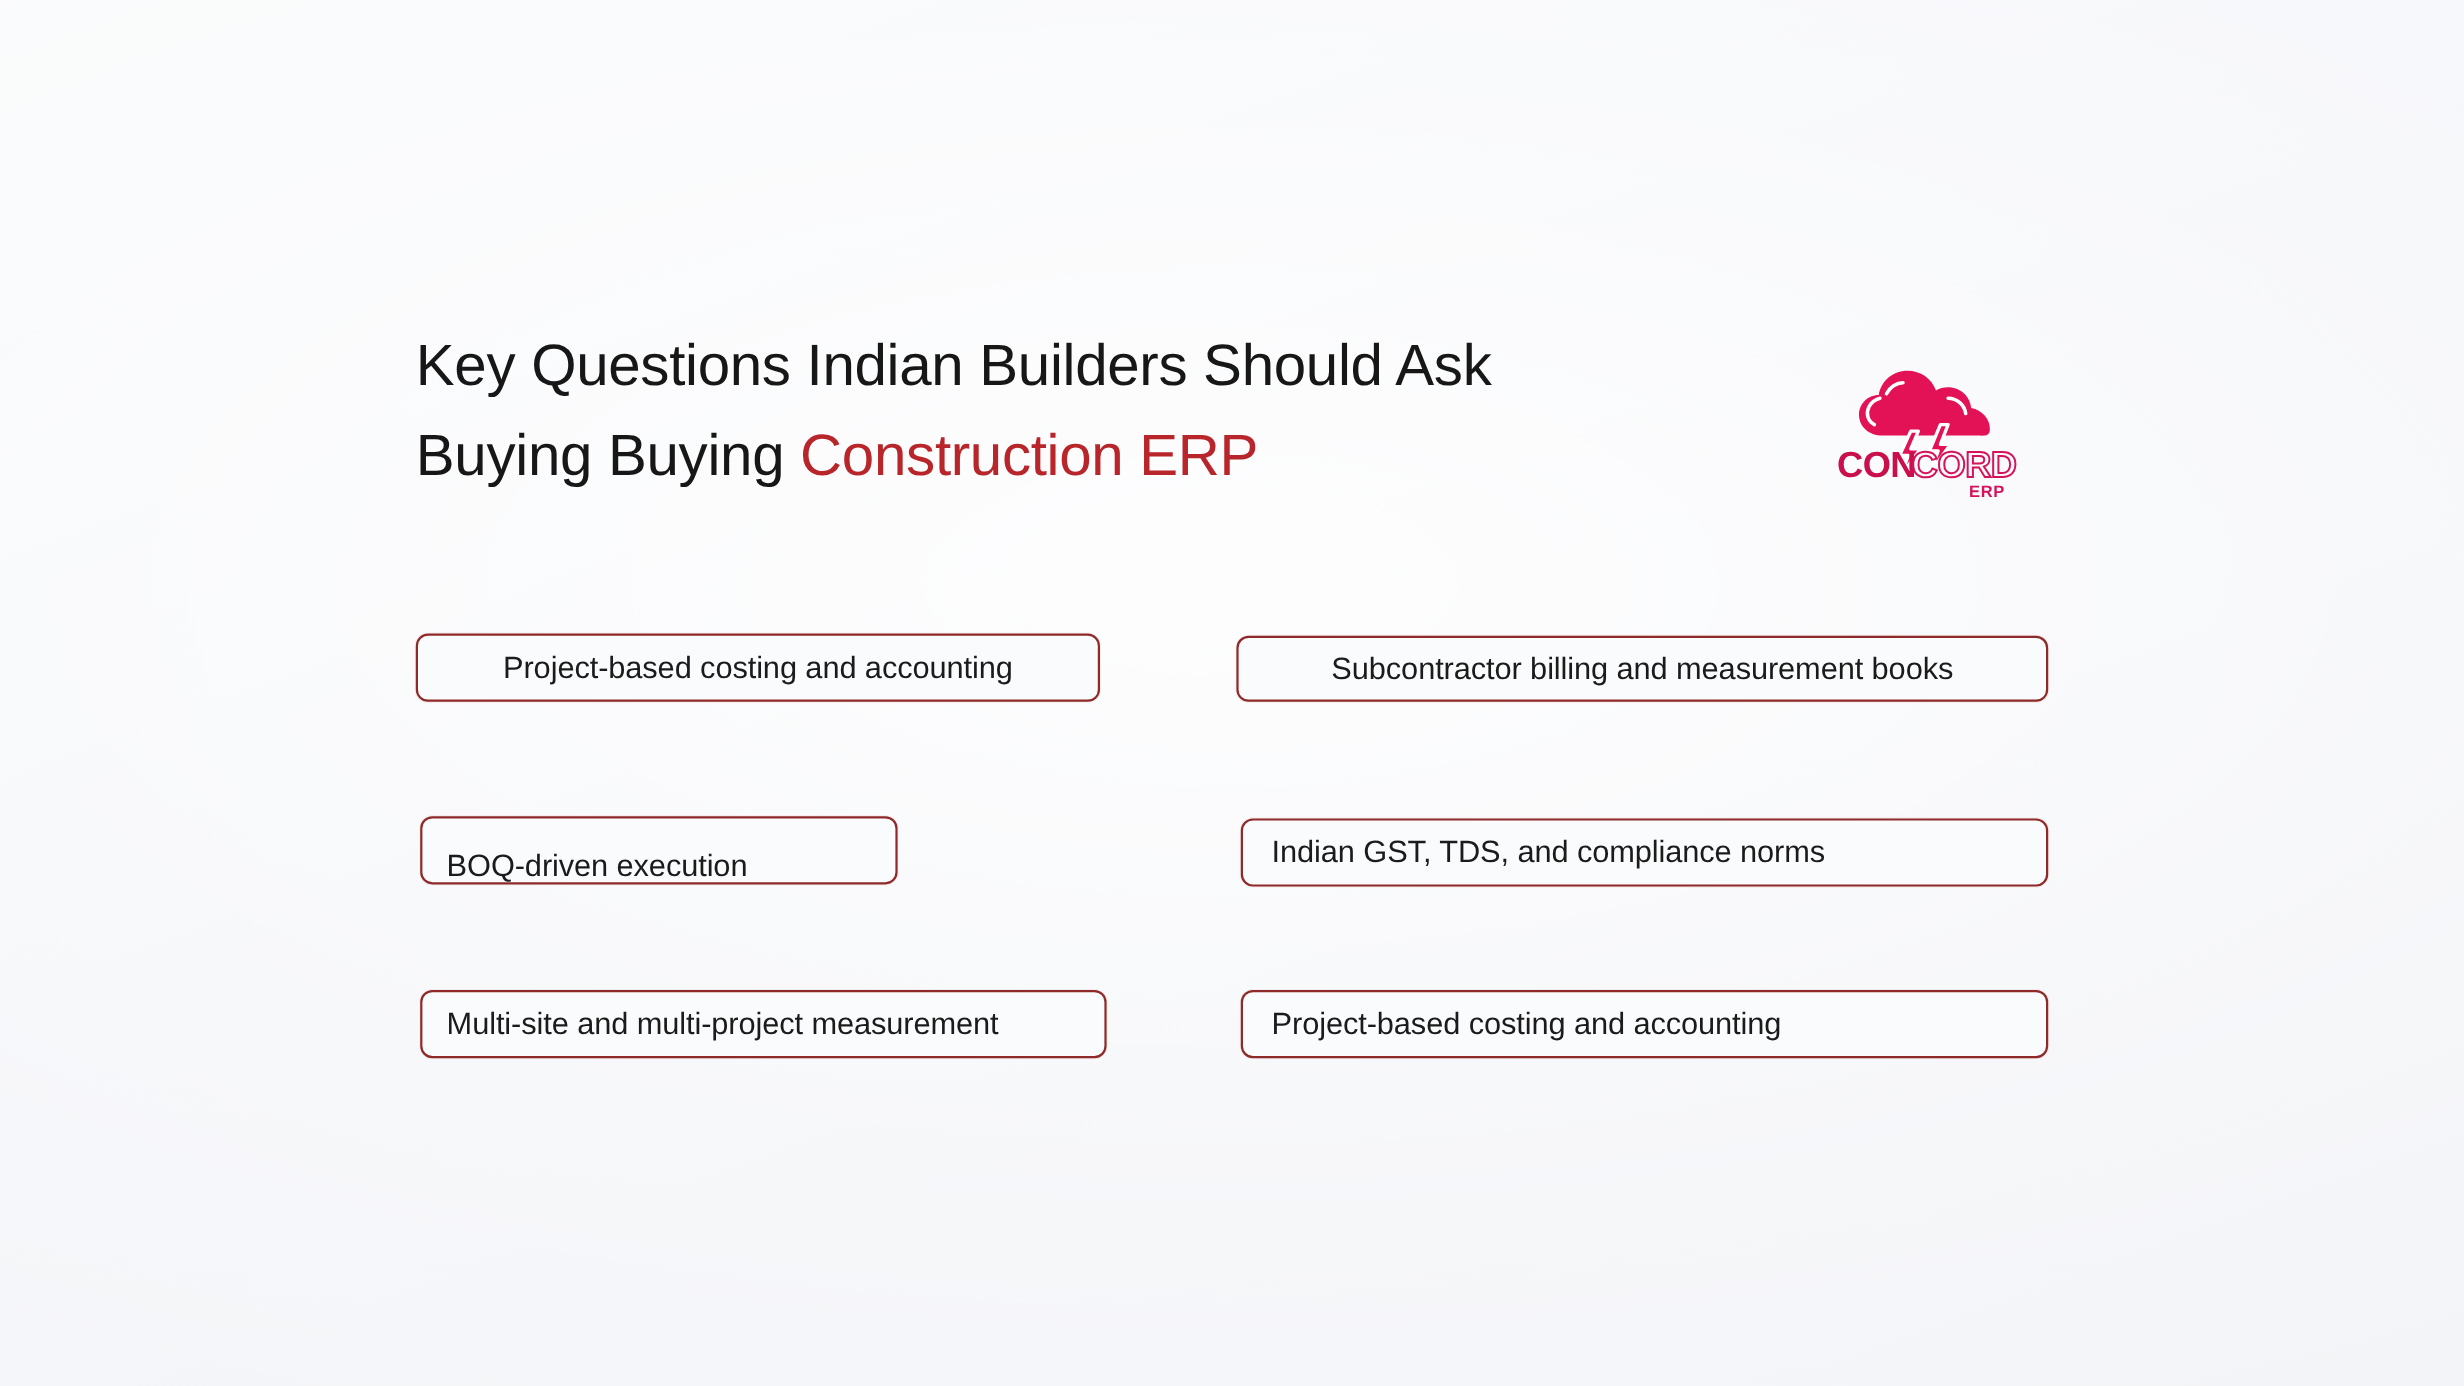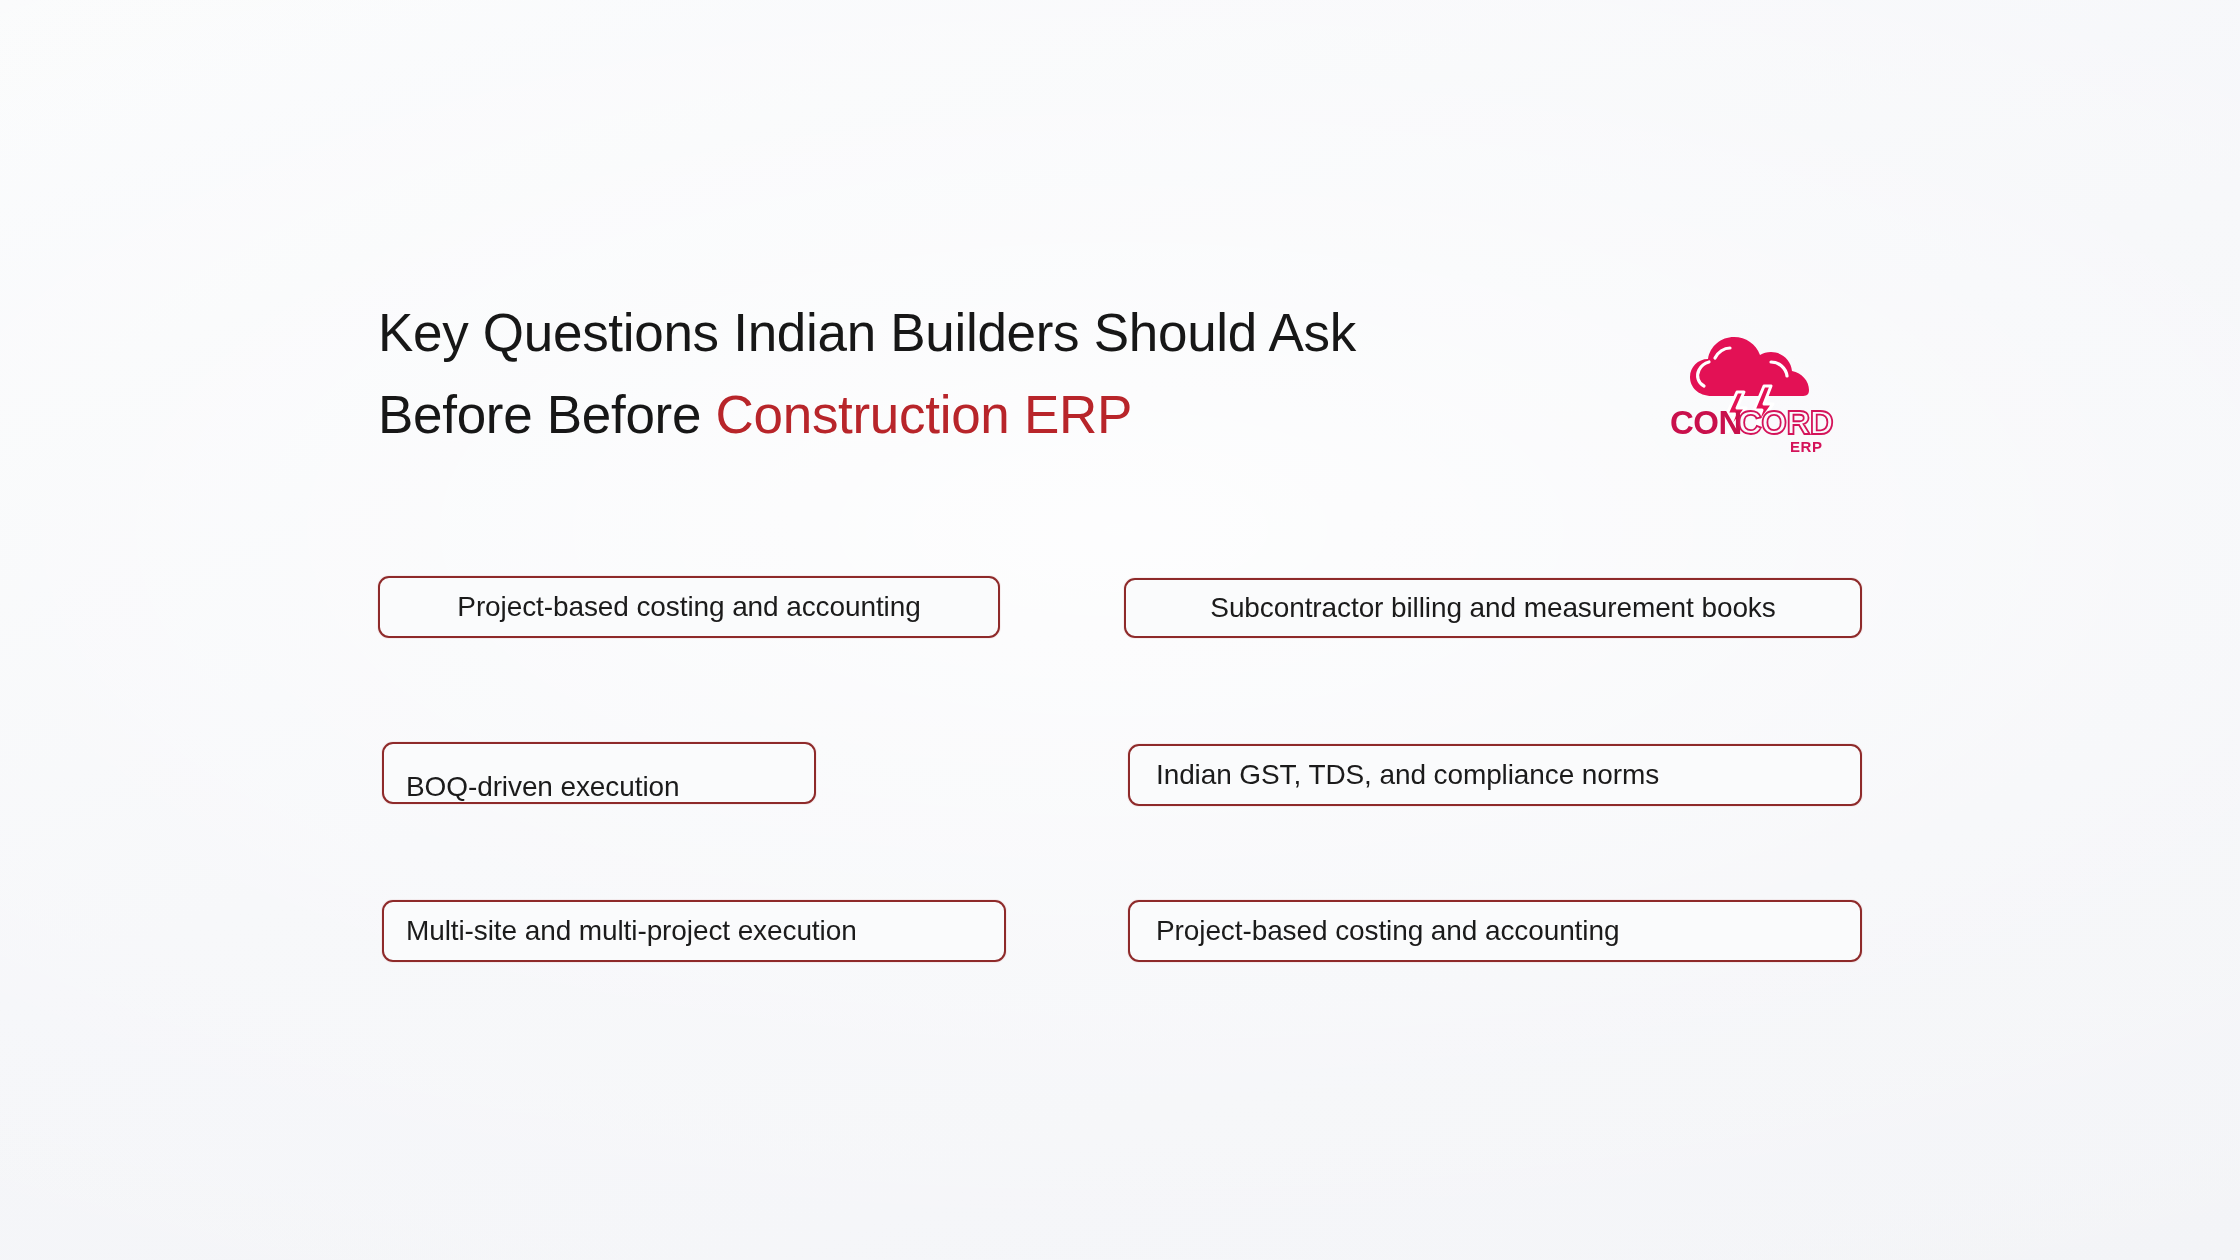--- a/index.html
+++ b/index.html
@@ -173,21 +173,21 @@
       <path d="M2300,376 C2056,458 1832,578 1692,758 C1572,914 1512,1068 1502,1248"></path>
     </g>
   </svg>
   <div id="bg-vignette"></div>
 
   <div id="content">
 
     <div class="heading-block">
       <div class="heading">
         <span>Key Questions Indian Builders Should Ask</span><br>
-        <span>Before Before </span><span class="accent">Construction ERP</span>
+        <span>Buying Buying </span><span class="accent">Construction ERP</span>
       </div>
     </div>
 
     <div class="logo">
       <svg viewBox="0 0 176 126" aria-hidden="true">
 
         <g>
           <path d="M44 68 C30 68 22 59 22 49 C22 39 30 31 40 31 C42 18 53 9 66 9
                    C78 9 88 16 92 27 C95 25 99 24 103 24 C114 24 123 32 124 43
                    C134 45 141 53 141 62 C141 69 136 68 130 68 Z" fill="#e31155"></path>
@@ -208,21 +208,21 @@
       </svg>
     </div>
 
     <div class="pill l1">
       <span class="pill-label">Project-based costing and accounting</span>
     </div>
     <div class="pill l2">
       <span class="pill-label">BOQ-driven execution</span>
     </div>
     <div class="pill l3">
-      <span class="pill-label">Multi-site and multi-project execution</span>
+      <span class="pill-label">Multi-site and multi-project measurement</span>
     </div>
 
     <div class="pill r1">
       <span class="pill-label">Subcontractor billing and measurement books</span>
     </div>
     <div class="pill r2">
       <span class="pill-label">Indian GST, TDS, and compliance norms</span>
     </div>
     <div class="pill r3">
       <span class="pill-label">Project-based costing and accounting</span>

